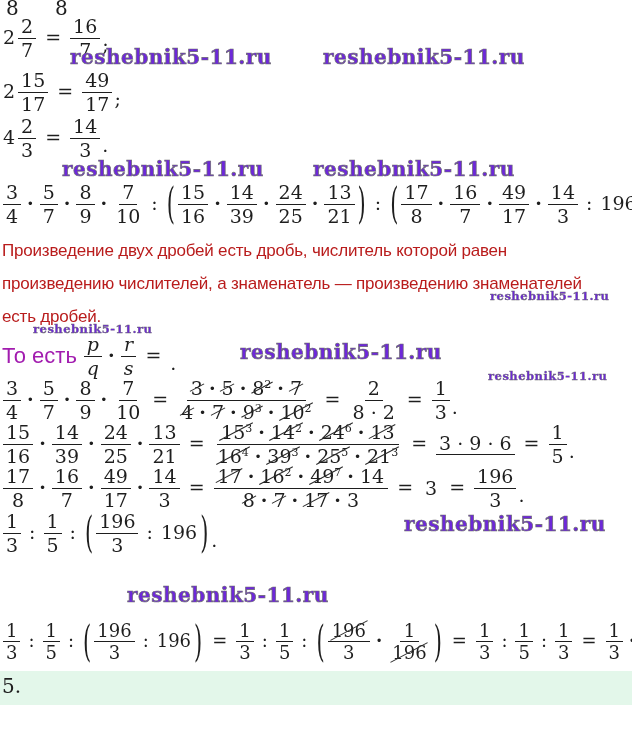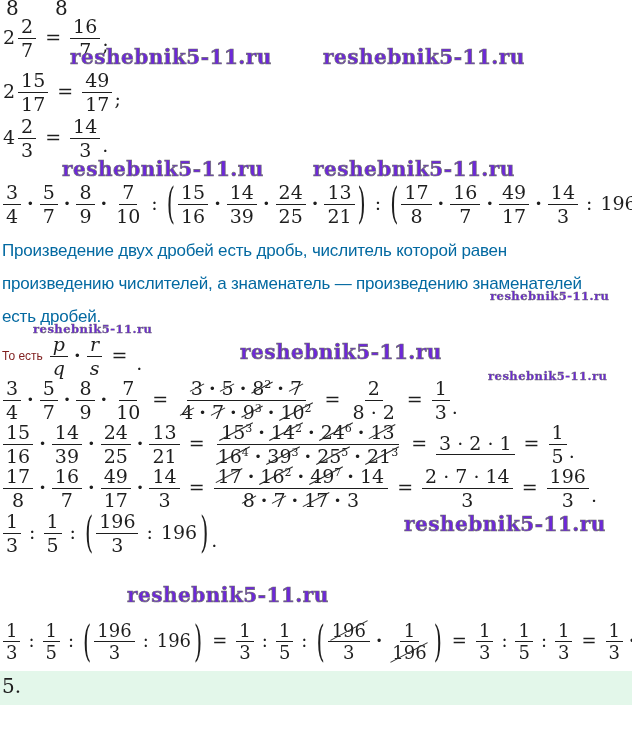--- a/index.html
+++ b/index.html
@@ -16,29 +16,29 @@
   .m-frac .fd{padding:1px 3px 0;display:inline-flex;align-items:center;}
   .m-frac.it .fn,.m-frac.it .fd{font-style:italic;}
   .m-mixed{display:inline-flex;align-items:center;}
   .m-mixed>.m-num{margin-right:1px;}
   .m-op{display:inline-block;}
   .m-op.dot{margin:0 5px;font-weight:700;}
   .m-op.col{margin:0 7px;}
   .m-op.eq{margin:0 8px;}
   .m-paren{display:inline-block;transform:scaleY(2.05);font-size:21px;margin:0 2px;color:#1e1e1e;}
   .m-punct{position:relative;top:8px;margin-left:1px;}
-  .m-text{font-family:"Liberation Sans","DejaVu Sans",sans-serif;color:#7f1d1d;
-          font-size:12px;margin-right:6px;font-style:normal;}
+  .m-text{font-family:"Liberation Sans","DejaVu Sans",sans-serif;color:#a21caf;
+          font-size:22px;margin-right:6px;font-style:normal;}
   .m-cx{position:relative;display:inline-block;padding:0 1px;}
   .m-cx::before{content:"";position:absolute;left:-8%;width:116%;top:46%;height:0;
                 border-top:1.5px solid #2a2a2a;transform:rotate(-28deg);}
   .cxs{font-size:11px;position:relative;top:-7px;margin-left:0;}
 
   .para{position:absolute;font-family:"Liberation Sans","DejaVu Sans",sans-serif;
-        font-size:17px;color:#0369a1;letter-spacing:-0.2px;white-space:nowrap;}
+        font-size:17px;color:#b91c1c;letter-spacing:-0.2px;white-space:nowrap;}
 
   .wm{position:absolute;font-family:"DejaVu Serif",serif;font-weight:700;
       color:#6d28d9;-webkit-text-stroke:0.7px #6f6f6f;letter-spacing:0.5px;white-space:nowrap;}
   .wm-lg{font-size:20px;}
   .wm-sm{font-size:11.5px;-webkit-text-stroke:0.4px #6f6f6f;}
 
   .answer-band{position:absolute;left:0;top:671px;width:632px;height:34px;background:#e3f7ea;}
   .answer-text{position:absolute;left:2px;top:3px;font-size:20px;color:#1e1e1e;
                font-family:"DejaVu Serif",serif;}
 </style>
@@ -271,21 +271,21 @@
           <span class="m-op dot">·</span>
           <span class="m-cx"><span class="cxv">39</span><span class="cxs">3</span></span>
           <span class="m-op dot">·</span>
           <span class="m-cx"><span class="cxv">25</span><span class="cxs">5</span></span>
           <span class="m-op dot">·</span>
           <span class="m-cx"><span class="cxv">21</span><span class="cxs">3</span></span>
         </span>
       </span>
       <span class="m-op eq">=</span>
       <span class="m-frac">
-        <span class="fn">3 · 2 · 1</span>
+        <span class="fn">3 · 9 · 6</span>
       </span>
       <span class="m-op eq">=</span>
       <span class="m-frac">
         <span class="fn">1</span>
         <span class="fd">5</span>
       </span>
       <span class="m-punct">.</span>
     </div>
   <div class="math-line" style="left:2px;top:466px">
       <span class="m-frac">
@@ -323,21 +323,20 @@
           <span class="m-op dot">·</span>
           <span class="m-cx"><span class="cxv">7</span></span>
           <span class="m-op dot">·</span>
           <span class="m-cx"><span class="cxv">17</span></span>
           <span class="m-op dot">·</span>
           <span class="m-num">3</span>
         </span>
       </span>
       <span class="m-op eq">=</span>
       <span class="m-frac">
-        <span class="fn">2 · 7 · 14</span>
         <span class="fd">3</span>
       </span>
       <span class="m-op eq">=</span>
       <span class="m-frac">
         <span class="fn">196</span>
         <span class="fd">3</span>
       </span>
       <span class="m-punct">.</span>
     </div>
   <div class="math-line" style="left:2px;top:511px">

